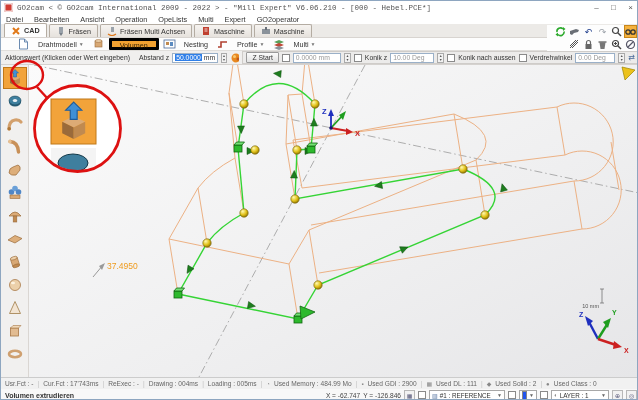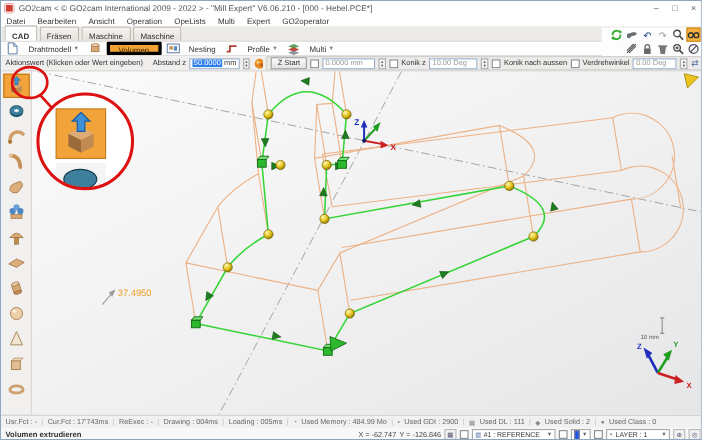--- a/index.html
+++ b/index.html
@@ -3,36 +3,36 @@
 <meta charset="utf-8">
 <style>
   html,body{margin:0;padding:0;background:#cfd4da;}
   #app{position:relative;width:638px;height:400px;background:#fff;border:1px solid #8ea6c0;
        font-family:"Liberation Sans",sans-serif;overflow:hidden;box-sizing:border-box;}
   .abs{position:absolute;}
   
   .titlebar{left:0;top:0;width:638px;height:13px;background:#fff;display:flex;align-items:center;}
   .appicon{width:9px;height:9px;margin:0 4px 0 3px;background:#d23c32;border-radius:2px;
            box-shadow:inset 0 0 0 1.5px #f2dede;}
-  .title{font-size:7.5px;color:#555;white-space:nowrap;}
+  .title{font-size:7.5px;color:#555;white-space:nowrap;font-family:Liberation Mono, monospace;}
   .wctl{margin-left:auto;display:flex;}
   .wctl span{width:17px;text-align:center;font-size:8px;color:#555;line-height:12px;}
   
   .menubar{left:0;top:13px;width:638px;height:10px;display:flex;gap:11px;align-items:center;
            padding-left:5px;font-size:7.3px;color:#333;background:#fff;}
   
   .tabstrip{left:0;top:23px;width:638px;height:14px;background:#eceae7;border-bottom:1px solid #d8d4d0;
             display:flex;align-items:flex-end;padding-left:3px;gap:2px;box-sizing:border-box;}
   .tab{height:13px;display:flex;align-items:center;gap:3px;padding:0 6px;font-size:7.2px;color:#333;
        background:linear-gradient(#f6f3f0,#e6e2dd);border:1px solid #b4aca2;border-bottom:none;
-       border-radius:2px 2px 0 0;box-sizing:border-box;flex-direction:column;}
+       border-radius:2px 2px 0 0;box-sizing:border-box;}
   .tab.active{background:#fdfdfd;font-weight:bold;height:14px;}
   
   .ribbon{left:0;top:37px;width:638px;height:13px;background:#fdfdfd;display:flex;align-items:center;
-          gap:3px;padding-left:3px;border-bottom:1px solid #e0dedb;box-sizing:border-box;}
+          gap:3px;padding-left:15px;border-bottom:1px solid #e0dedb;box-sizing:border-box;}
   .rbtn{height:12px;display:flex;align-items:center;gap:2px;padding:0 4px;font-size:7.2px;color:#333;}
   .rbtn .dd{font-size:5px;color:#777;}
   .rlabel{height:12px;line-height:12px;padding:0 8px;font-size:7.2px;color:#333;}
   .rlabel.active{background:#f2a232;border:3px solid #000000;color:#3a2400;border-radius:1px;
                  line-height:10px;box-sizing:border-box;}
   .iconbtn{width:15px;height:13px;display:flex;align-items:center;justify-content:center;}
   
   .quickbar{left:546px;top:24px;width:92px;height:28px;background:#fdfdfd;}
   .qrow{display:flex;justify-content:flex-end;gap:1px;padding-right:2px;}
   .qbtn{width:13px;height:13px;display:flex;align-items:center;justify-content:center;font-size:9px;}
@@ -109,20 +109,27 @@
           <path d="M2,8 L8,2 M2,2 L8,8" stroke="#e07818" stroke-width="2"></path>
         </svg>
       <span>CAD</span>
     </div>
     <div class="tab">
       <svg width="10" height="10">
           <rect x="3" y="1" width="4" height="6" fill="#9aa2aa"></rect>
           <polygon points="3,7 5,10 7,7" fill="#788089"></polygon>
         </svg>
       <span>Fräsen</span>
+    </div>
+    <div class="tab">
+      <svg width="10" height="10">
+          <rect x="4" y="1" width="3" height="5" fill="#9aa2aa"></rect>
+          <path d="M1,8 Q5,11 9,8" stroke="#e07818" fill="none" stroke-width="1.2"></path>
+        </svg>
+      <span>Fräsen Multi Achsen</span>
     </div>
     <div class="tab">
       <svg width="10" height="10">
           <rect x="2" y="1" width="6" height="8" fill="#c04030"></rect>
           <line x1="3.5" y1="3" x2="6.5" y2="3" stroke="#fff" stroke-width="0.8"></line>
           <line x1="3.5" y1="5" x2="6.5" y2="5" stroke="#fff" stroke-width="0.8"></line>
         </svg>
       <span>Maschine</span>
     </div>
     <div class="tab">

